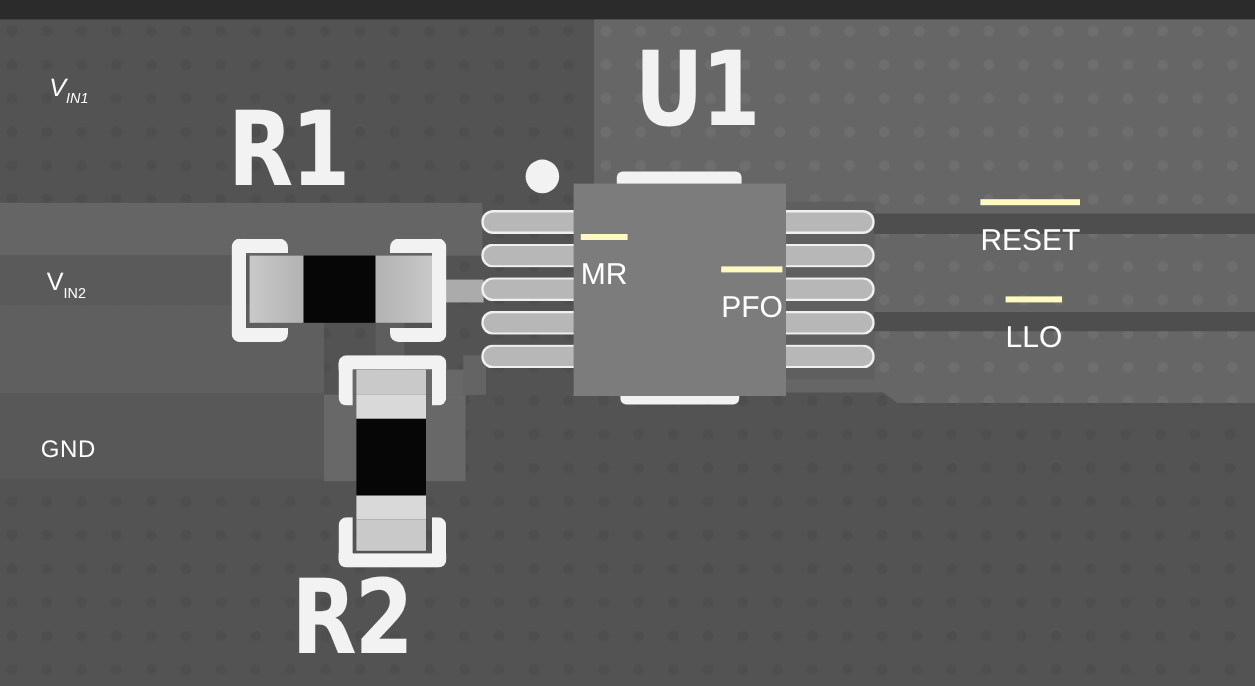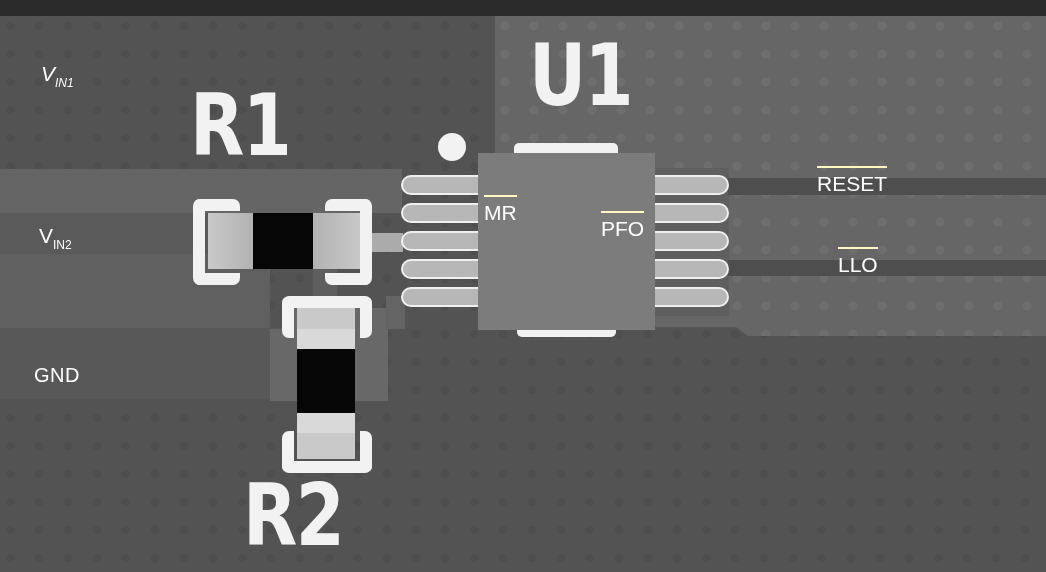--- a/index.html
+++ b/index.html
@@ -81,22 +81,22 @@
     color:var(--silkscreen);
     transform:scaleX(0.82); transform-origin:0 0;
     white-space:nowrap;
   }
   .netlbl {
     position:absolute; color:#fdfdfd; font-size:21px; line-height:1.1; white-space:nowrap;
   }
   .netlbl .sub { font-size:12px; position:relative; top:6px; }
   .ovl {
     position:absolute; display:inline-block;
-    color:#ffffff; font-size:21px; line-height:1.1;
-    border-top:2px solid #fef9c3; padding-top:4px;
+    color:#ffffff; font-size:25px; line-height:1.1;
+    border-top:5px solid #fef9c3; padding-top:16px;
     white-space:nowrap;
   }
   .gnd { font-size:20px; letter-spacing:0.5px; }
 </style>
 </head>
 <body>
 
 <div class="canvas">
 
   <div class="base-bg"></div>
@@ -148,17 +148,17 @@
 
   <div class="refdes" style="left:190px; top:66px;">R1</div>
   <div class="refdes" style="left:529px; top:16px;">U1</div>
   <div class="refdes" style="left:243px; top:456px;">R2</div>
 
   <div class="netlbl" style="left:41px; top:46px;font-style:italic;"><span>V</span><span class="sub">IN1</span></div>
   <div class="netlbl" style="left:39px; top:208px;"><span>V</span><span class="sub">IN2</span></div>
   <div class="netlbl gnd" style="left:34px; top:348px;">GND</div>
 
   <div class="ovl" style="left:484px; top:179px;">MR</div>
-  <div class="ovl" style="left:601px; top:195px;">PFO</div>
+  <div class="ovl" style="left:601px; top:206px;">PFO</div>
   <div class="ovl" style="left:817px; top:150px;">RESET</div>
   <div class="ovl" style="left:838px; top:231px;">LLO</div>
 
 </div>
 
 </body></html>

